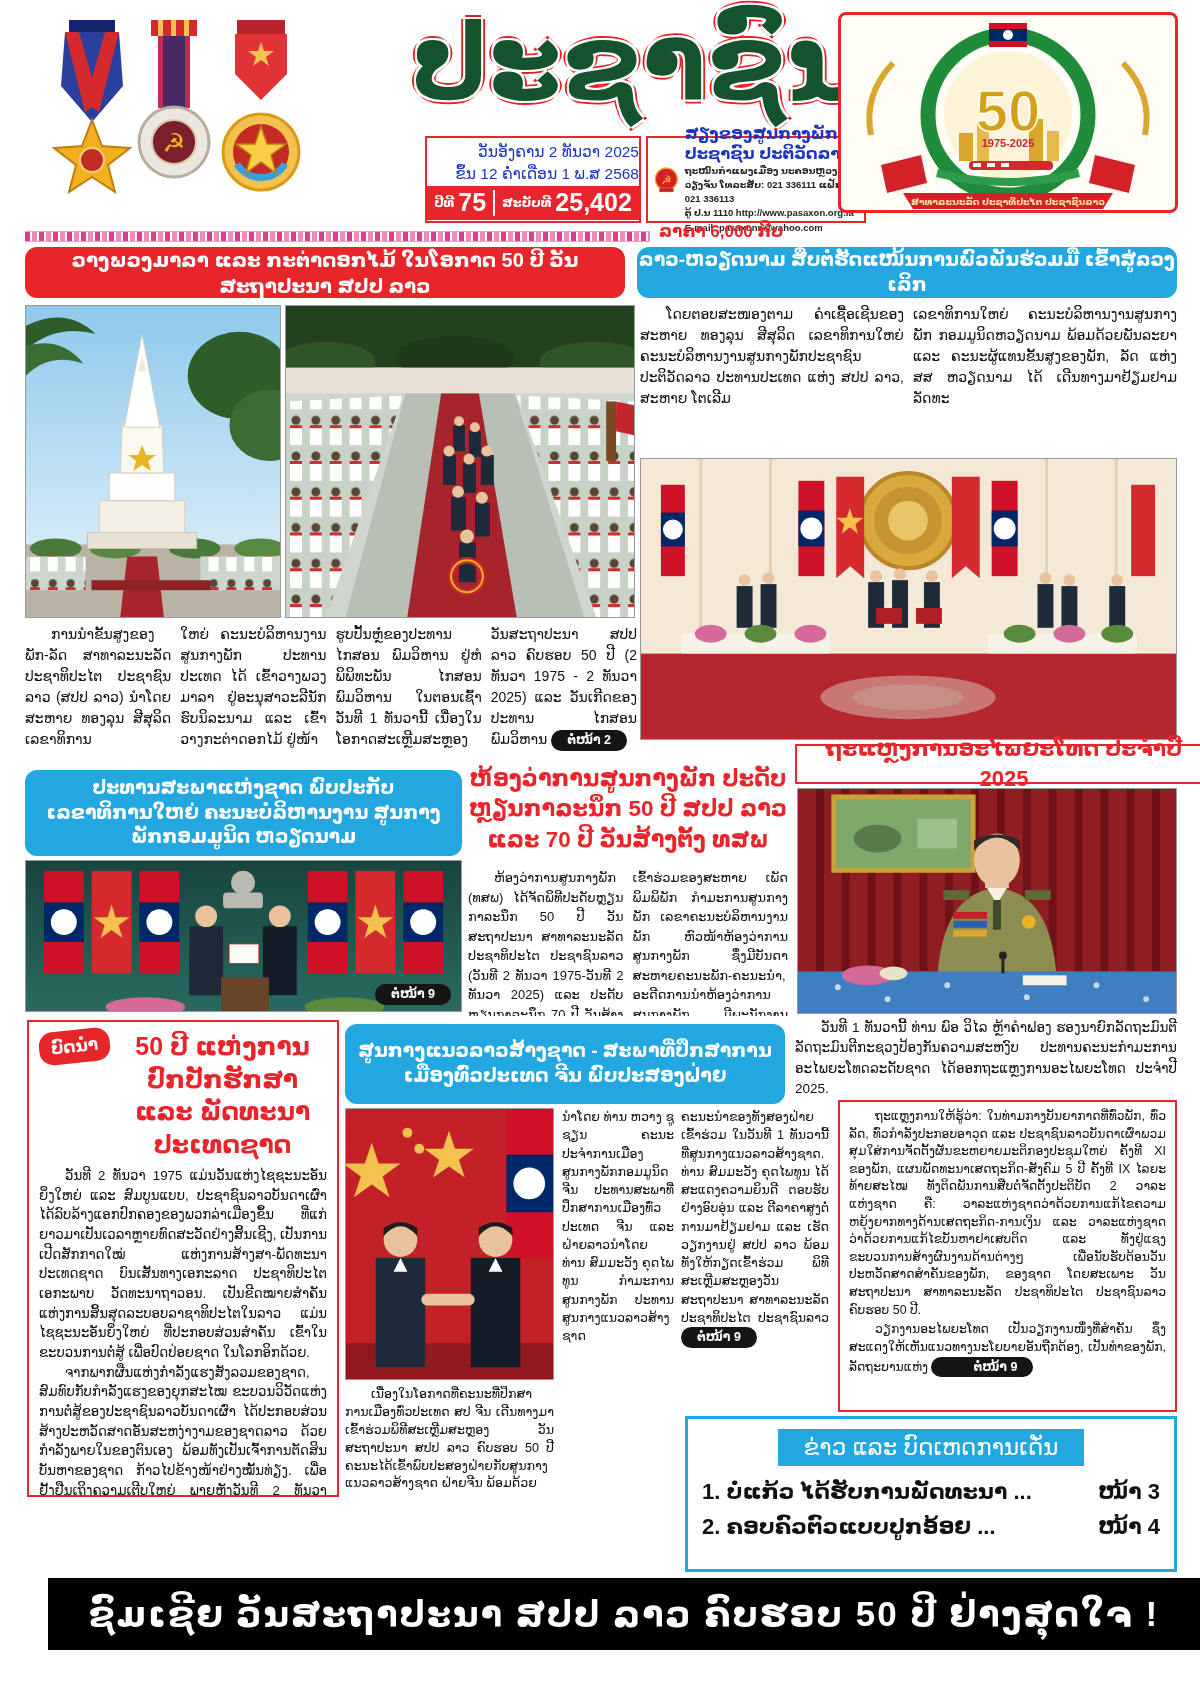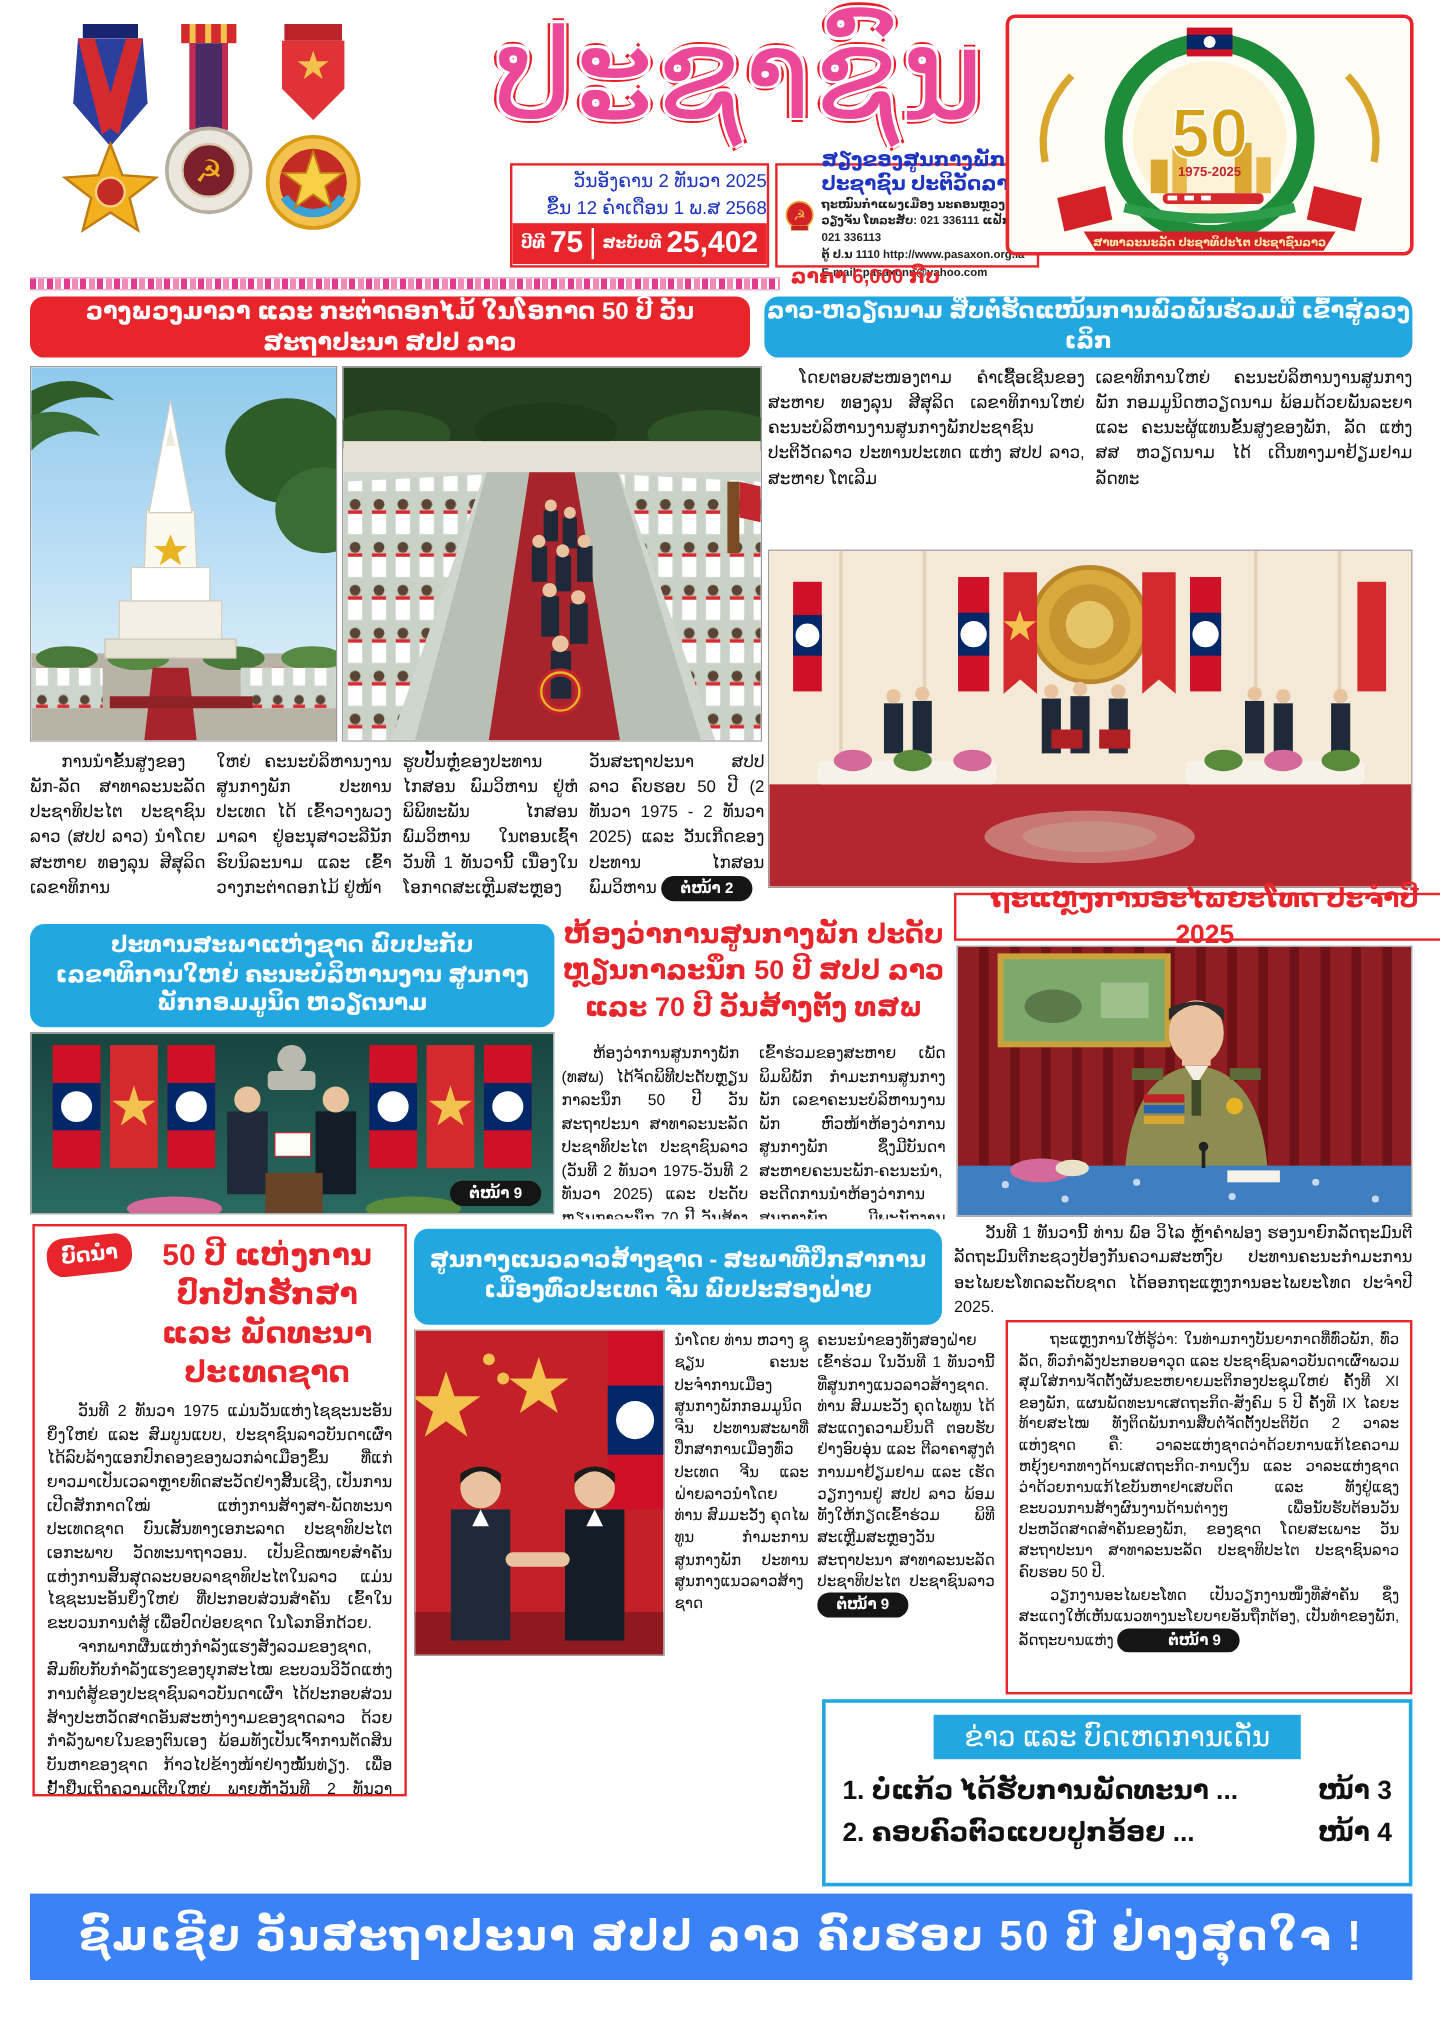--- a/index.html
+++ b/index.html
@@ -1,19 +1,19 @@
 <!DOCTYPE html>
 <html><head>
 <meta charset="utf-8">
 <style>
   html,body{margin:0;padding:0;background:#777;}
   .page{position:relative;width:1200px;height:1686px;background:#fff;margin:0 auto;
         font-family:"Liberation Sans","DejaVu Sans",sans-serif;overflow:hidden;}
   .abs{position:absolute;}
-  .paper-title{font-size:104px;font-weight:normal;color:#ec4899;line-height:1.1;letter-spacing:2px;
+  .paper-title{font-size:104px;font-weight:bold;color:#14532d;line-height:1.1;letter-spacing:2px;
       text-shadow:-2px -2px 0 #fff,2px -2px 0 #fff,-2px 2px 0 #fff,2px 2px 0 #fff,
                   -4px 0 0 #ea1c24,4px 0 0 #ea1c24,0 4px 0 #ea1c24,0 -4px 0 #ea1c24;}
   .chain{height:9px;background:repeating-linear-gradient(90deg,#e23a8e 0 5px,#ffffff 5px 7px,#f08bb8 7px 12px,#ffffff 12px 14px);
          border-top:1px solid #e8a7c6;border-bottom:1px solid #e8a7c6;}
   .price{color:#e8252a;font-weight:bold;font-size:17px;}
   .banner{border-radius:12px;color:#fff;font-weight:bold;display:flex;align-items:center;
           justify-content:center;text-align:center;line-height:1.3;}
   .banner-red{background:#e8252a;}
   .banner-blue{background:#23a7e0;}
   .info-box{border:2px solid #e8252a;background:#fff;box-sizing:border-box;}
@@ -35,22 +35,22 @@
   .photo svg{display:block;width:100%;height:100%;}
   .red-box{border:2px solid #e8252a;box-sizing:border-box;padding:6px 9px;}
   .ed-box{border:2px solid #e8252a;box-sizing:border-box;padding:8px 10px;}
   .ed-tag{display:inline-block;background:#e8252a;color:#fff;font-weight:bold;font-size:17px;
           padding:6px 12px;border-radius:14px;transform:rotate(-6deg);}
   .ed-headline{color:#e8252a;font-weight:bold;font-size:25px;text-align:center;line-height:1.3;}
   .news-box{border:3px solid #23a7e0;box-sizing:border-box;padding:8px 14px;}
   .news-head{background:#23a7e0;color:#fff;font-weight:normal;font-size:23px;text-align:center;
              padding:5px 26px;margin:2px auto 8px auto;width:max-content;max-width:100%;}
   .news-item{display:flex;justify-content:space-between;font-weight:bold;font-size:22px;color:#111;line-height:1.6;}
-  .footer-banner{background:#3b82f6;color:#fff;font-weight:bold;font-size:35px;display:flex;
-                 align-items:center;justify-content:center;letter-spacing:2px;}
+  .footer-banner{background:#000000;color:#fff;font-weight:bold;font-size:35px;display:flex;
+                 align-items:center;justify-content:center;letter-spacing:2px;margin-left:23px;}
 </style>
 </head>
 <body>
 
 <div class="page">
 
   <div class="abs" style="left:25px;top:12px;width:280px;height:202px">
     <svg viewBox="0 0 280 202">
 
       <rect x="44" y="8" width="46" height="12" fill="#17246e"></rect>
@@ -461,20 +461,21 @@
       <circle cx="55" cy="132" r="17" fill="#e8c39e"></circle>
       <path d="M 38,128 Q 55,108 72,128 L 72,120 Q 55,108 38,120 Z" fill="#1c1c1c"></path>
       <rect x="126" y="150" width="50" height="110" fill="#141c28"></rect>
       <circle cx="151" cy="132" r="17" fill="#e8c39e"></circle>
       <path d="M 134,128 Q 151,108 168,128 L 168,120 Q 151,108 134,120 Z" fill="#1c1c1c"></path>
       <polygon points="55,150 62,164 48,164" fill="#fff"></polygon>
       <polygon points="151,150 158,164 144,164" fill="#fff"></polygon>
       <rect x="76" y="186" width="54" height="12" rx="6" fill="#e8c39e"></rect>
     </svg>
   </div>
+  <div class="abs body-text indent" style="left:345px;top:1386px;width:209px;height:110px;font-size:12.6px;line-height:1.42">ເນື່ອງໃນໂອກາດທີ່ຄະນະທີ່ປຶກສາການເມືອງທົ່ວປະເທດ ສປ ຈີນ ເດີນທາງມາເຂົ້າຮ່ວມພິທີສະເຫຼີມສະຫຼອງ ວັນສະຖາປະນາ ສປປ ລາວ ຄົບຮອບ 50 ປີ ຄະນະໄດ້ເຂົ້າພົບປະສອງຝ່າຍກັບສູນກາງແນວລາວສ້າງຊາດ ຝ່າຍຈີນ ພ້ອມດ້ວຍ</div>
 
   <div class="abs body-text" style="left:562px;top:1108px;width:112px;height:388px;font-size:12.6px;line-height:1.45">ນຳໂດຍ ທ່ານ ຫວາງ ຊູຊຽນ ຄະນະປະຈຳການເມືອງສູນກາງພັກກອມມູນິດຈີນ ປະທານສະພາທີ່ປຶກສາການເມືອງທົ່ວປະເທດ ຈີນ ແລະ ຝ່າຍລາວນຳໂດຍ ທ່ານ ສົມມະວັງ ຄຸດໄພທູນ ກຳມະການສູນກາງພັກ ປະທານສູນກາງແນວລາວສ້າງຊາດ</div>
 
   <div class="abs body-text" style="left:681px;top:1108px;width:148px;height:300px;font-size:12.6px;line-height:1.45">
     <span>ຄະນະນຳຂອງທັງສອງຝ່າຍ ເຂົ້າຮ່ວມ ໃນວັນທີ 1 ທັນວານີ້ ທີ່ສູນກາງແນວລາວສ້າງຊາດ. ທ່ານ ສົມມະວັງ ຄຸດໄພທູນ ໄດ້ສະແດງຄວາມຍິນດີ ຕອບຮັບຢ່າງອົບອຸ່ນ ແລະ ຕີລາຄາສູງຕໍ່ການມາຢ້ຽມຢາມ ແລະ ເຮັດວຽກງານຢູ່ ສປປ ລາວ ພ້ອມທັງໃຫ້ກຽດເຂົ້າຮ່ວມ ພິທີສະເຫຼີມສະຫຼອງວັນສະຖາປະນາ ສາທາລະນະລັດ ປະຊາທິປະໄຕ ປະຊາຊົນລາວ</span>
     <span class="badge">ຕໍ່ໜ້າ 9</span>
   </div>
 
   <div class="abs news-box" style="left:685px;top:1416px;width:492px;height:156px">
     <div class="news-head">ຂ່າວ ແລະ ບົດເຫດການເດັ່ນ</div>

